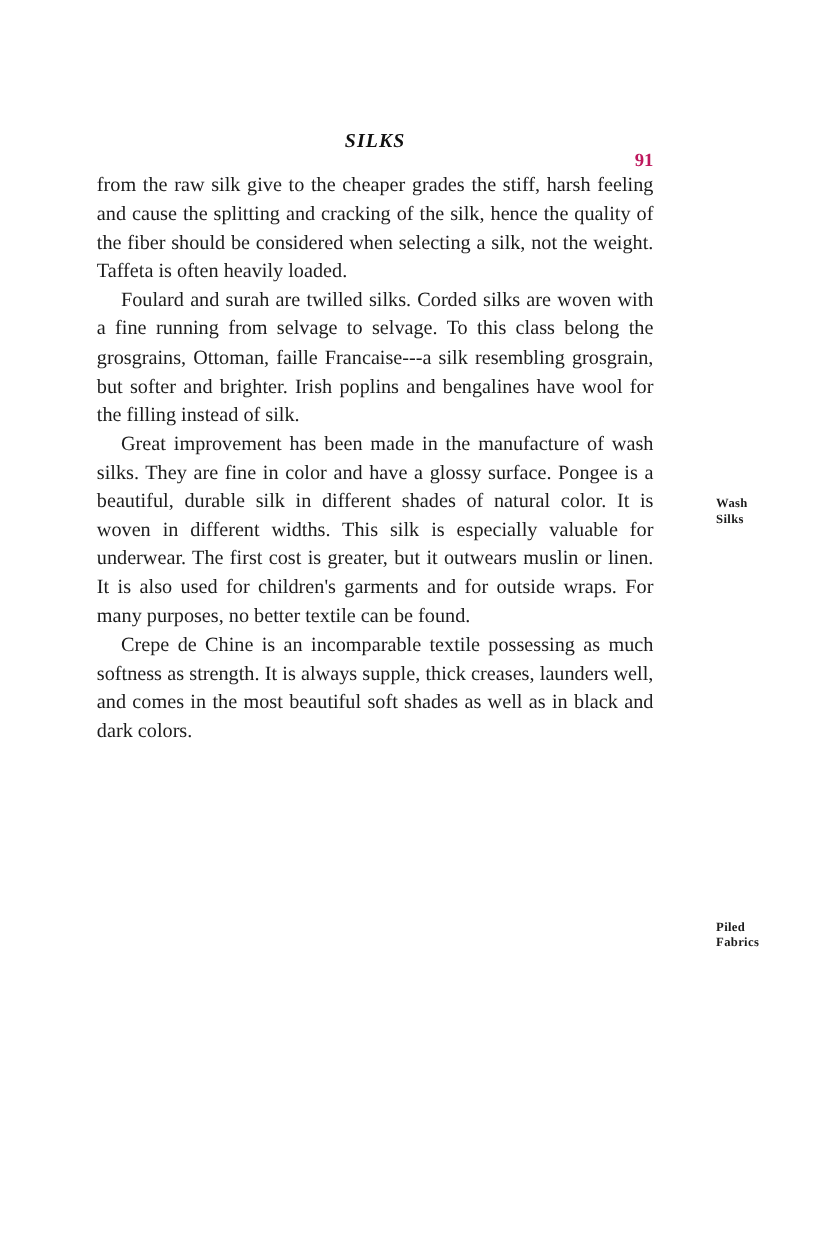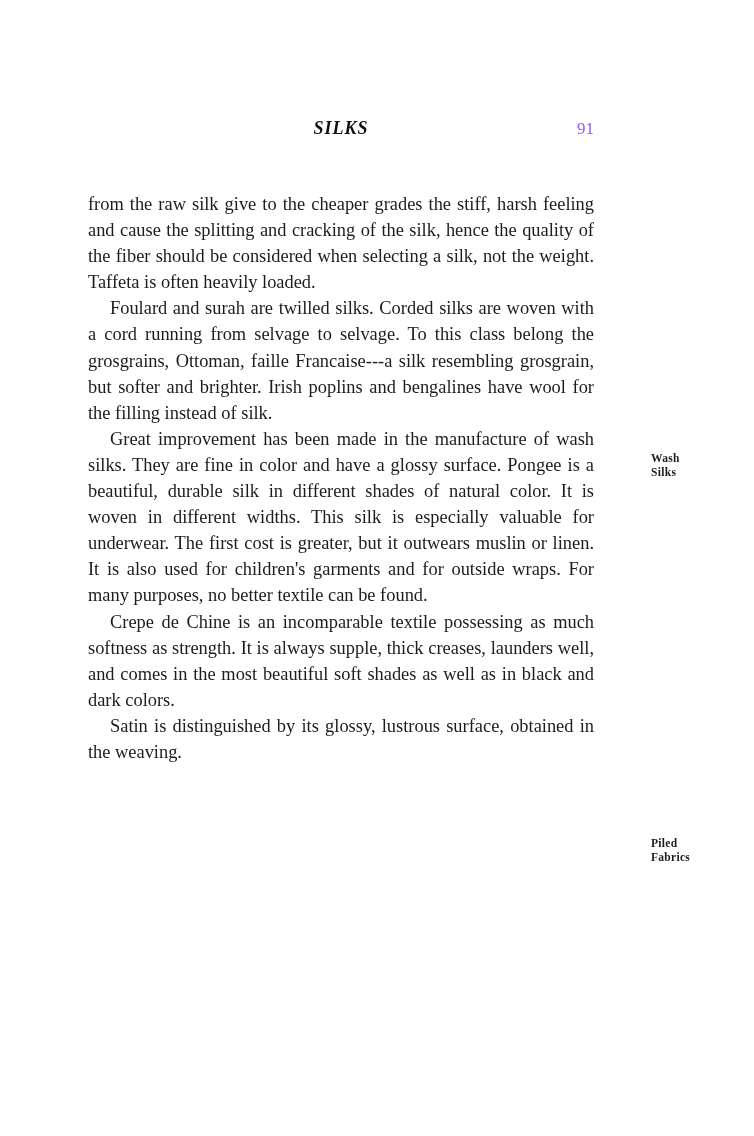--- a/index.html
+++ b/index.html
@@ -38,31 +38,30 @@
     text-align: center;
     font-style: italic;
     font-weight: bold;
     font-size: 18px;
     letter-spacing: 1px;
     color: #111;
   }
   .page-number {
     position: absolute;
     right: 0;
-    top: 1px;
-    font-weight: normal;
+    top: 18px;
+    font-weight: bold;
     font-size: 17px;
-    color: #8b5cf6;
+    color: #be185d;
   }
   .textblock {
     position: absolute;
     left: 88px;
     top: 155px;
     width: 506px;
-    margin-top: 36px;
   }
   .para {
     margin: 0 0 0 0;
     text-align: justify;
     text-justify: inter-word;
     font-size: 18.4px;
     line-height: 26.1px;
     color: #1c1c1c;
   }
   .para.indent {
@@ -94,24 +93,23 @@
 
 <div class="page">
 
   <div class="header">
     <div class="running-title">SILKS</div>
     <div class="page-number">91</div>
   </div>
 
   <div class="textblock">
     <p class="para">from the raw silk give to the cheaper grades the stiff, harsh feeling and cause the splitting and cracking of the silk, hence the quality of the fiber should be considered when selecting a silk, not the weight.  Taffeta is often heavily loaded.</p>
-    <p class="para indent">Foulard and surah are twilled silks.  Corded silks are woven with a cord running from selvage to selvage.  To this class belong the grosgrains, Ottoman, faille Francaise---a silk resembling grosgrain, but softer and brighter.  Irish poplins and bengalines have wool for the filling instead of silk.</p>
+    <p class="para indent">Foulard and surah are twilled silks.  Corded silks are woven with a fine running from selvage to selvage.  To this class belong the grosgrains, Ottoman, faille Francaise---a silk resembling grosgrain, but softer and brighter.  Irish poplins and bengalines have wool for the filling instead of silk.</p>
     <p class="para indent">Great improvement has been made in the manufacture of wash silks.  They are fine in color and have a glossy surface.  Pongee is a beautiful, durable silk in different shades of natural color.  It is woven in different widths.  This silk is especially valuable for underwear.  The first cost is greater, but it outwears muslin or linen.  It is also used for children's garments and for outside wraps.  For many purposes, no better textile can be found.</p>
     <p class="para indent">Crepe de Chine is an incomparable textile possessing as much softness as strength.  It is always supple, thick creases, launders well, and comes in the most beautiful soft shades as well as in black and dark colors.</p>
-    <p class="para indent">Satin is distinguished by its glossy, lustrous surface, obtained in the weaving.</p>
   </div>
 
   <div class="marginal m-wash">
     <span>Wash</span>
     <span>Silks</span>
   </div>
 
   <div class="marginal m-piled">
     <span>Piled</span>
     <span>Fabrics</span>

